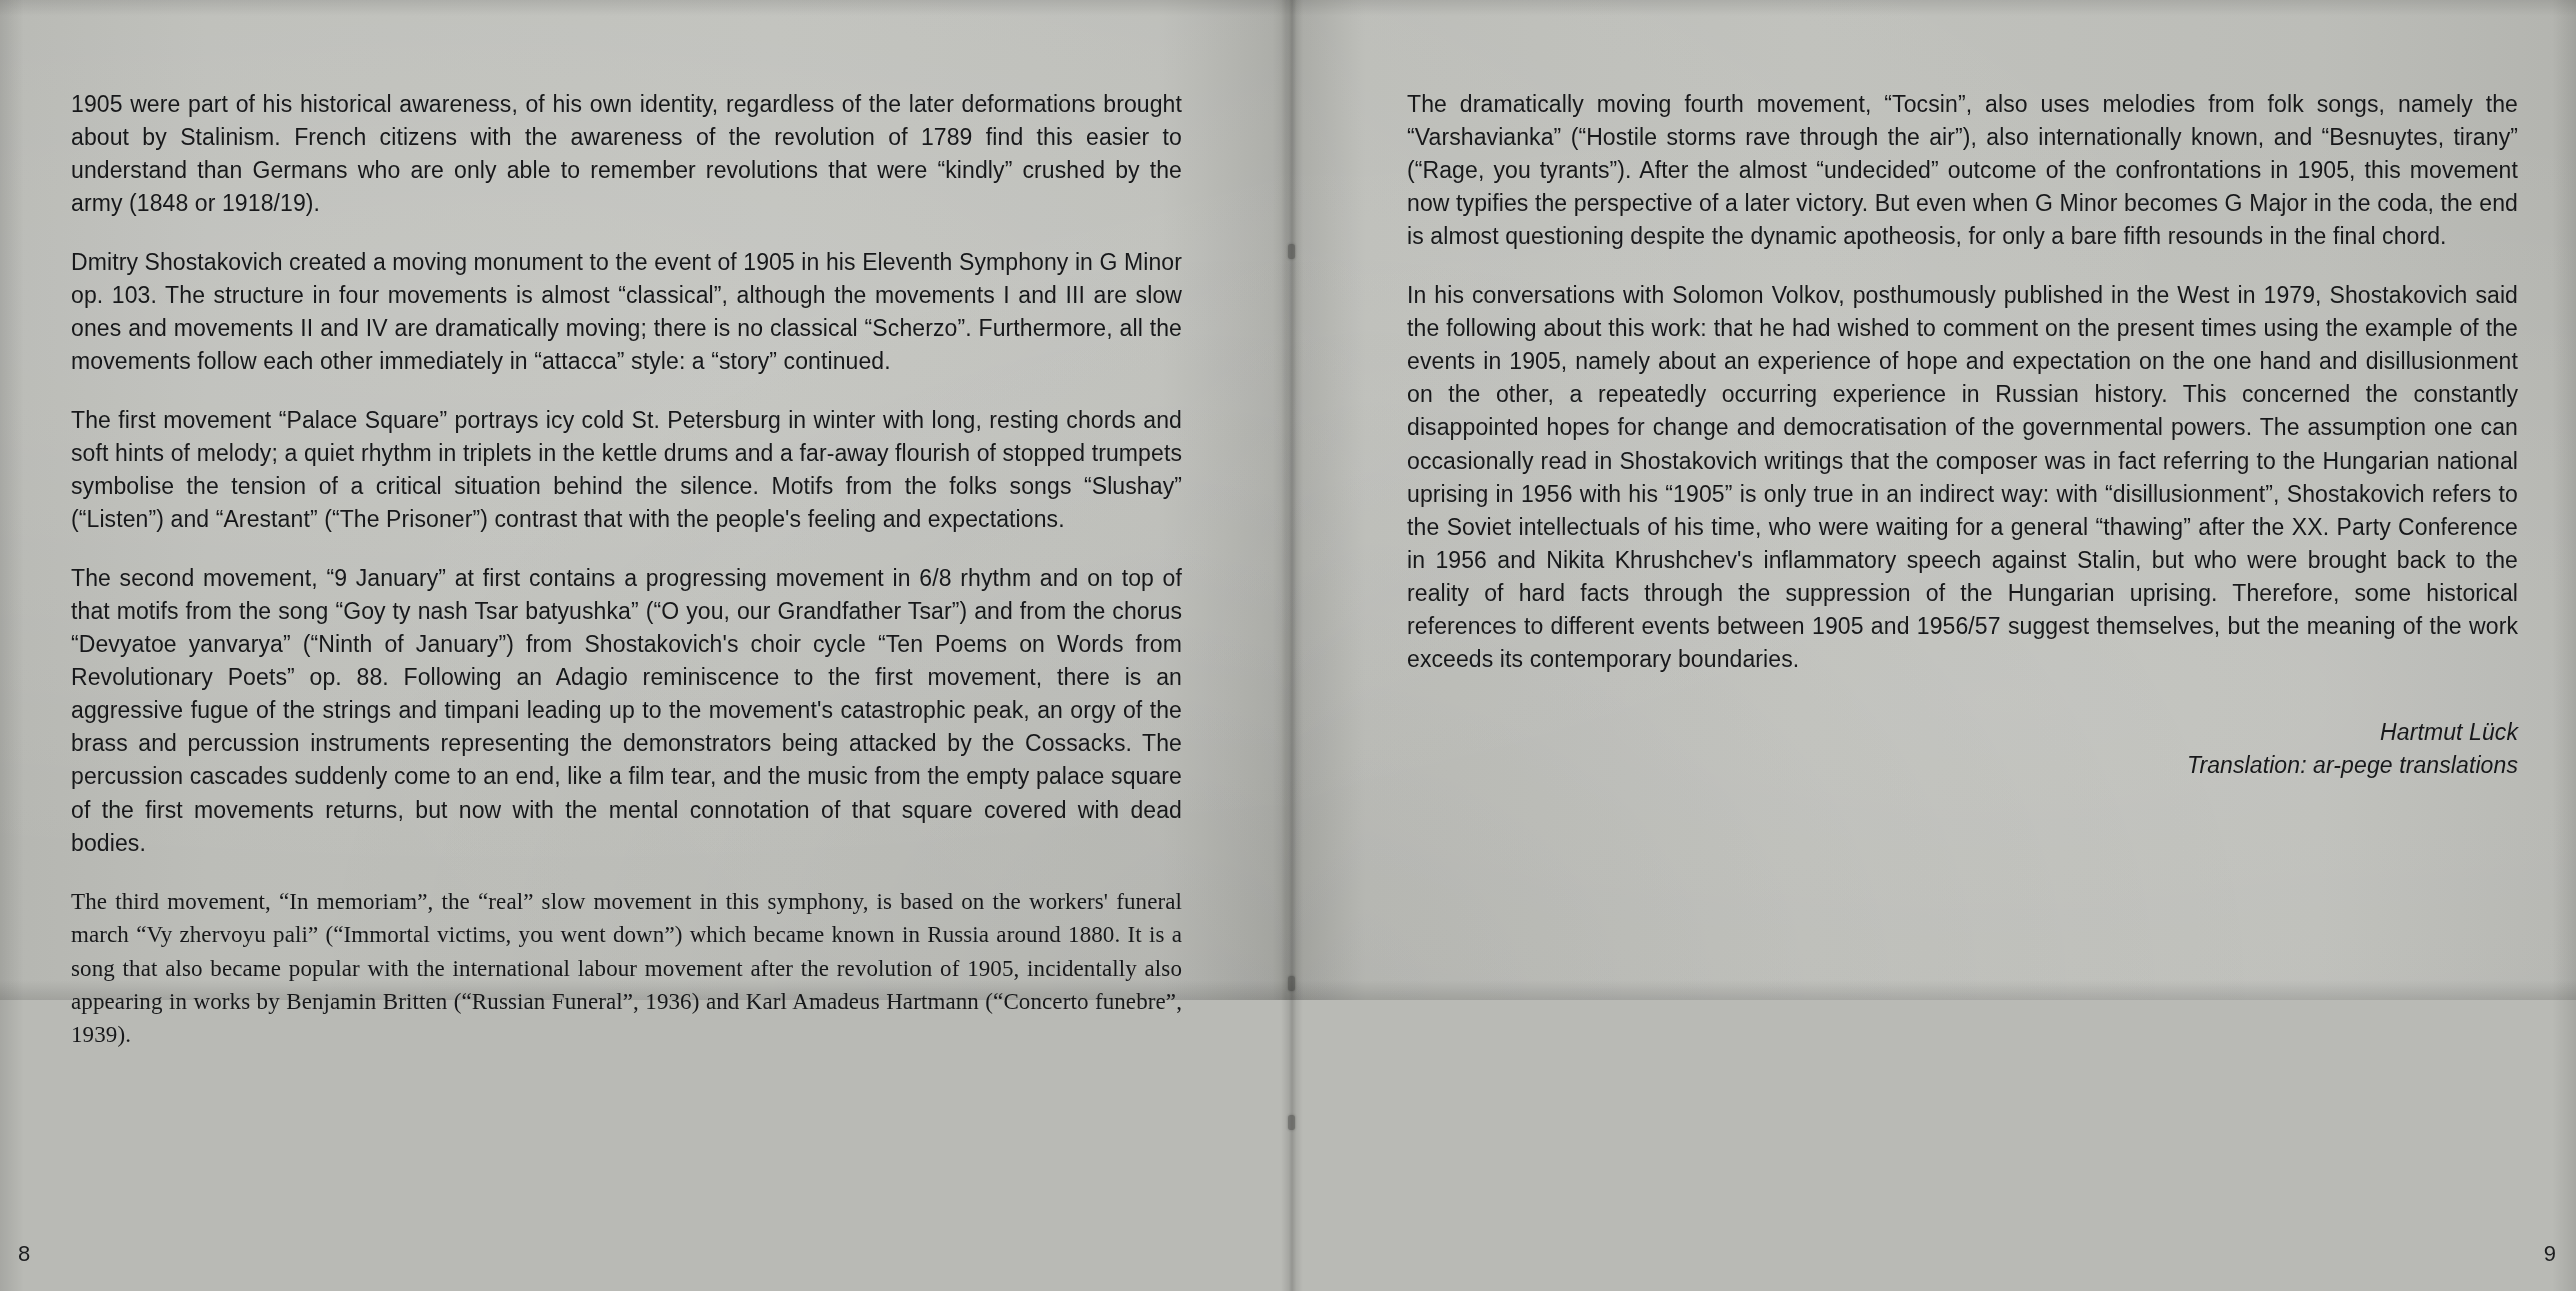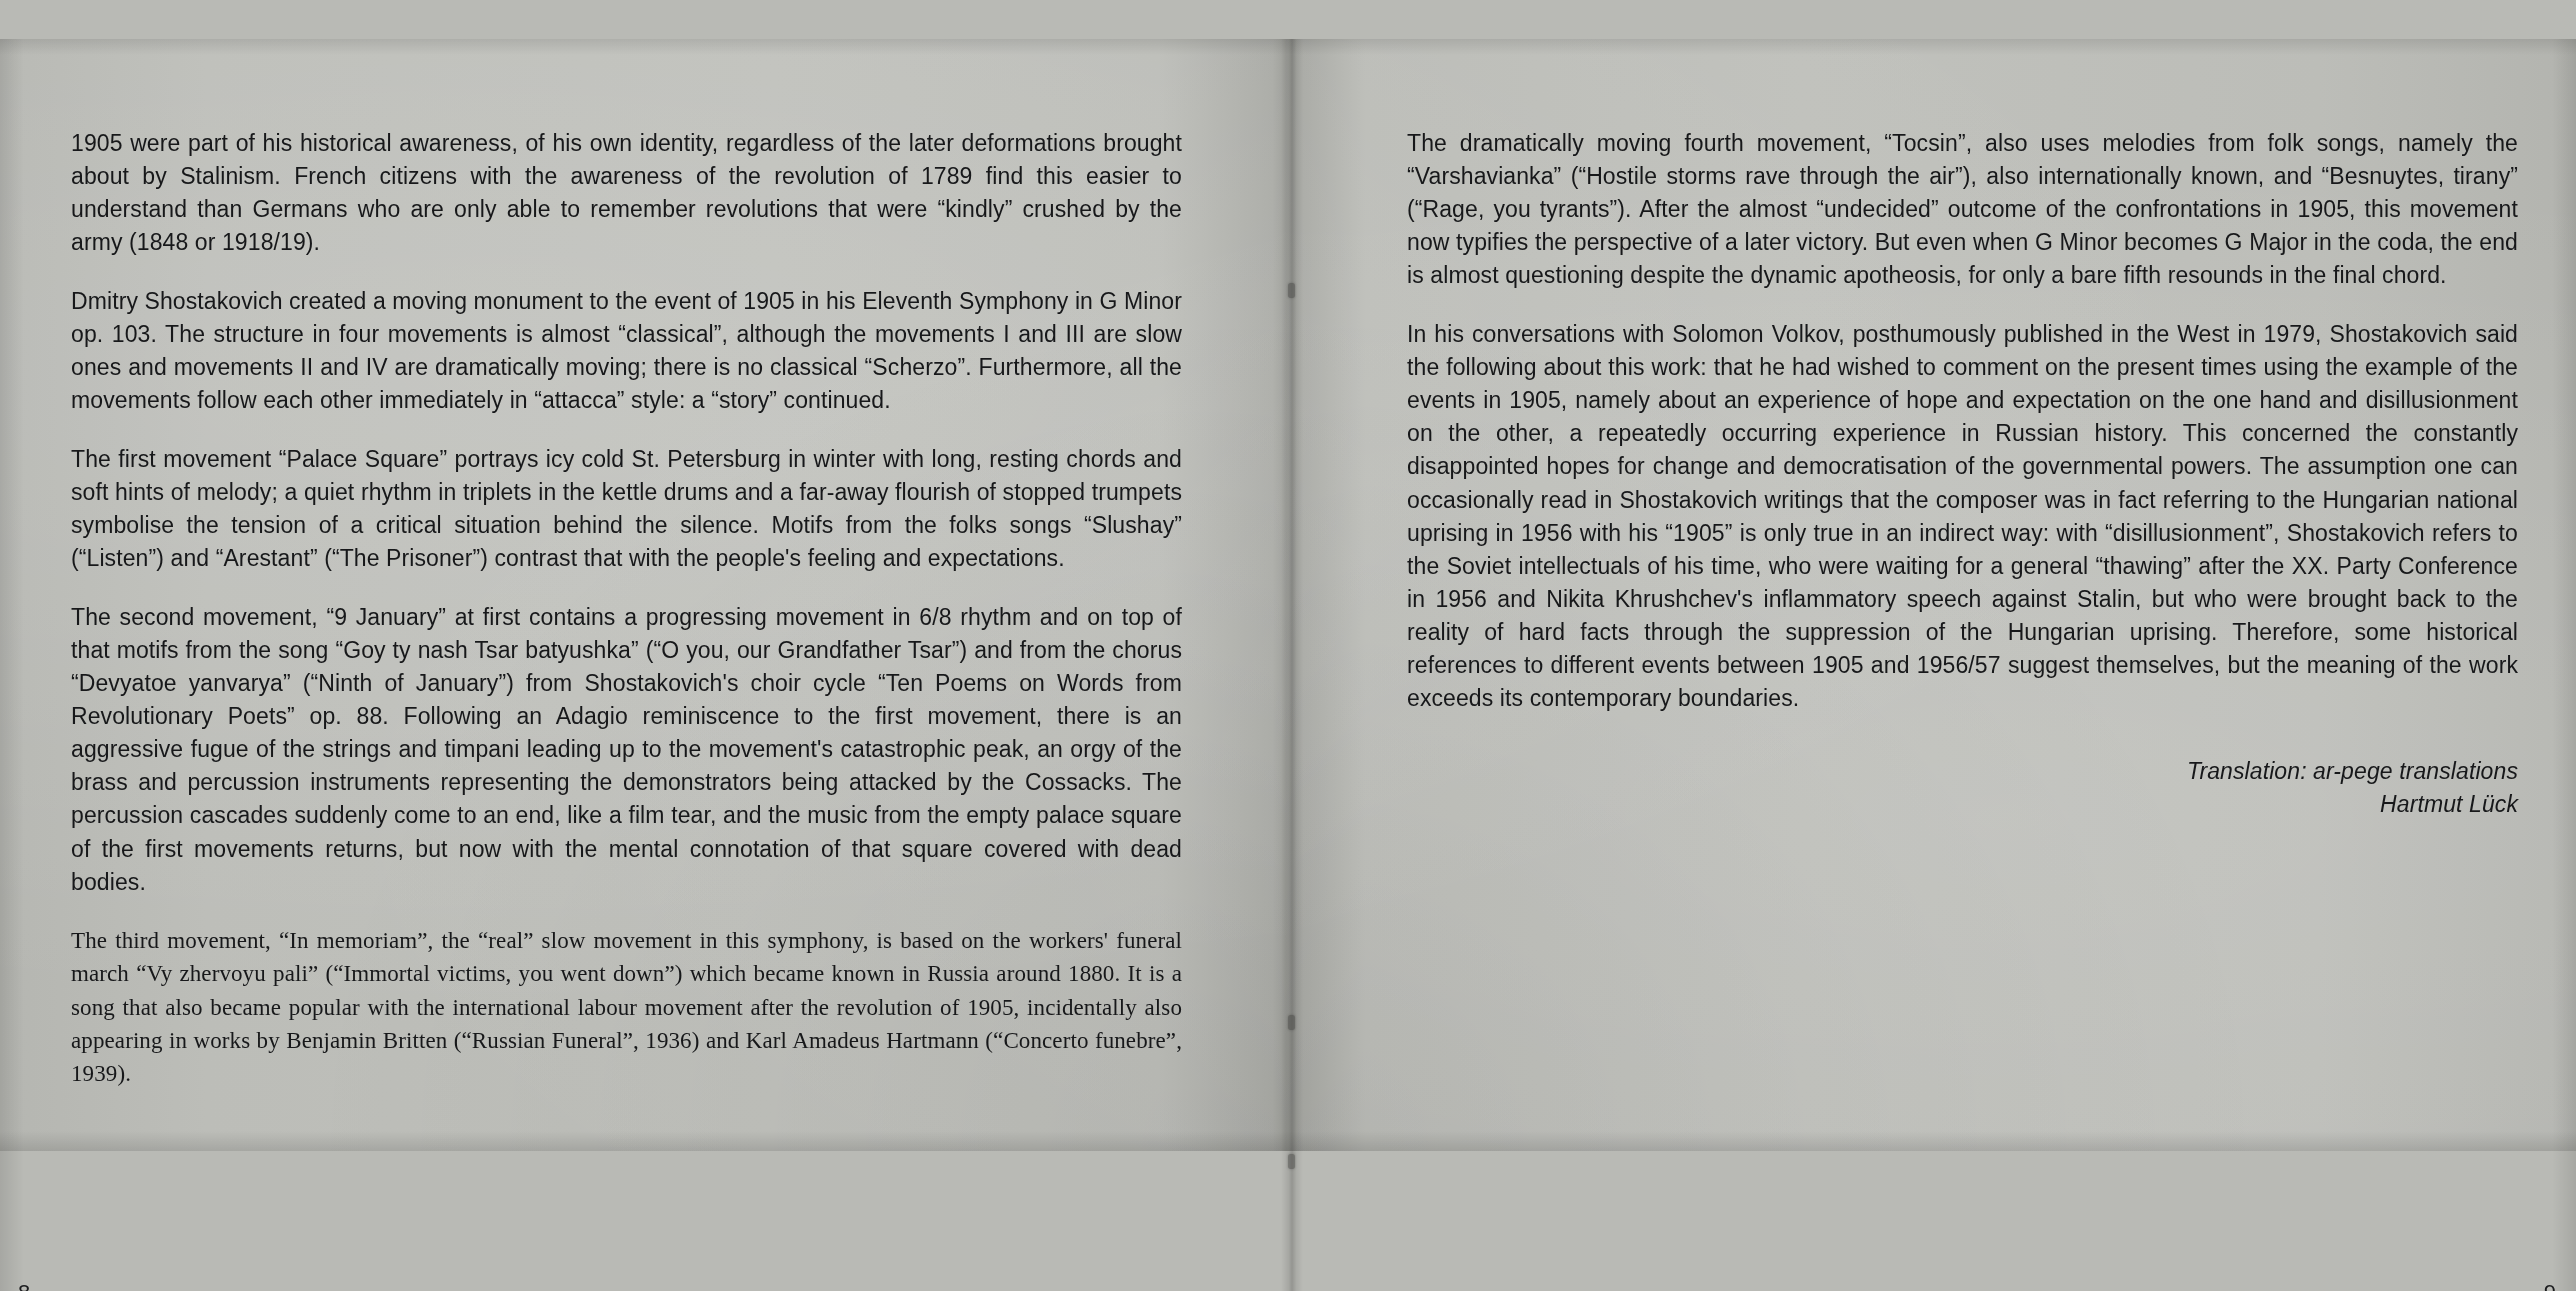--- a/index.html
+++ b/index.html
@@ -9,34 +9,33 @@
   }
   body {
     width: 2576px;
     height: 1292px;
     overflow: hidden;
     font-family: "Liberation Sans", sans-serif;
   }
   .spread {
     position: relative;
     width: 2576px;
-    height: 1112px;
+    height: 1000px;
     background: linear-gradient(90deg,
         #b5b6b1 0%,
         #bcbdb8 8%,
         #bfc0bb 30%,
         #bcbdb8 45%,
         #a9aaa5 49.4%,
         #9b9c97 49.9%,
         #a6a7a2 50.4%,
         #bbbcb7 53%,
         #c0c1bc 70%,
         #bcbdb8 90%,
         #b3b4af 100%);
-    margin-top: 39px;
   }
   .paper-grain {
     position: absolute;
     inset: 0;
     pointer-events: none;
     background:
       radial-gradient(ellipse at 20% 30%, rgba(255,255,255,0.12), rgba(255,255,255,0) 60%),
       radial-gradient(ellipse at 78% 70%, rgba(255,255,255,0.10), rgba(255,255,255,0) 62%),
       radial-gradient(ellipse at 50% 100%, rgba(0,0,0,0.06), rgba(0,0,0,0) 55%);
   }
@@ -148,22 +147,22 @@
       <p>The third movement, “In memoriam”, the “real” slow movement in this symphony, is based on the workers' funeral march “Vy zhervoyu pali” (“Immortal victims, you went down”) which became known in Russia around 1880. It is a song that also became popular with the international labour movement after the revolution of 1905, incidentally also appearing in works by Benjamin Britten (“Russian Funeral”, 1936) and Karl Amadeus Hartmann (“Concerto funebre”, 1939).</p>
     </div>
     <div class="folio folio-left">8</div>
   </div>
 
   <div class="page page-right">
     <div class="col">
       <p>The dramatically moving fourth movement, “Tocsin”, also uses melodies from folk songs, namely the “Varshavianka” (“Hostile storms rave through the air”), also internationally known, and “Besnuytes, tirany” (“Rage, you tyrants”). After the almost “undecided” outcome of the confrontations in 1905, this movement now typifies the perspective of a later victory. But even when G Minor becomes G Major in the coda, the end is almost questioning despite the dynamic apotheosis, for only a bare fifth resounds in the final chord.</p>
       <p>In his conversations with Solomon Volkov, posthumously published in the West in 1979, Shostakovich said the following about this work: that he had wished to comment on the present times using the example of the events in 1905, namely about an experience of hope and expectation on the one hand and disillusionment on the other, a repeatedly occurring experience in Russian history. This concerned the constantly disappointed hopes for change and democratisation of the governmental powers. The assumption one can occasionally read in Shostakovich writings that the composer was in fact referring to the Hungarian national uprising in 1956 with his “1905” is only true in an indirect way: with “disillusionment”, Shostakovich refers to the Soviet intellectuals of his time, who were waiting for a general “thawing” after the XX. Party Conference in 1956 and Nikita Khrushchev's inflammatory speech against Stalin, but who were brought back to the reality of hard facts through the suppression of the Hungarian uprising. Therefore, some historical references to different events between 1905 and 1956/57 suggest themselves, but the meaning of the work exceeds its contemporary boundaries.</p>
       <div class="signature">
+        <div>Hartmut Lück</div>
         <div>Translation: ar-pege translations</div>
-        <div>Hartmut Lück</div>
       </div>
     </div>
     <div class="folio folio-right">9</div>
   </div>
 
   <div class="gutter"></div>
   <div class="stitch" style="top:244px;"></div>
   <div class="stitch" style="top:976px;"></div>
   <div class="stitch" style="top:1115px;"></div>
 

